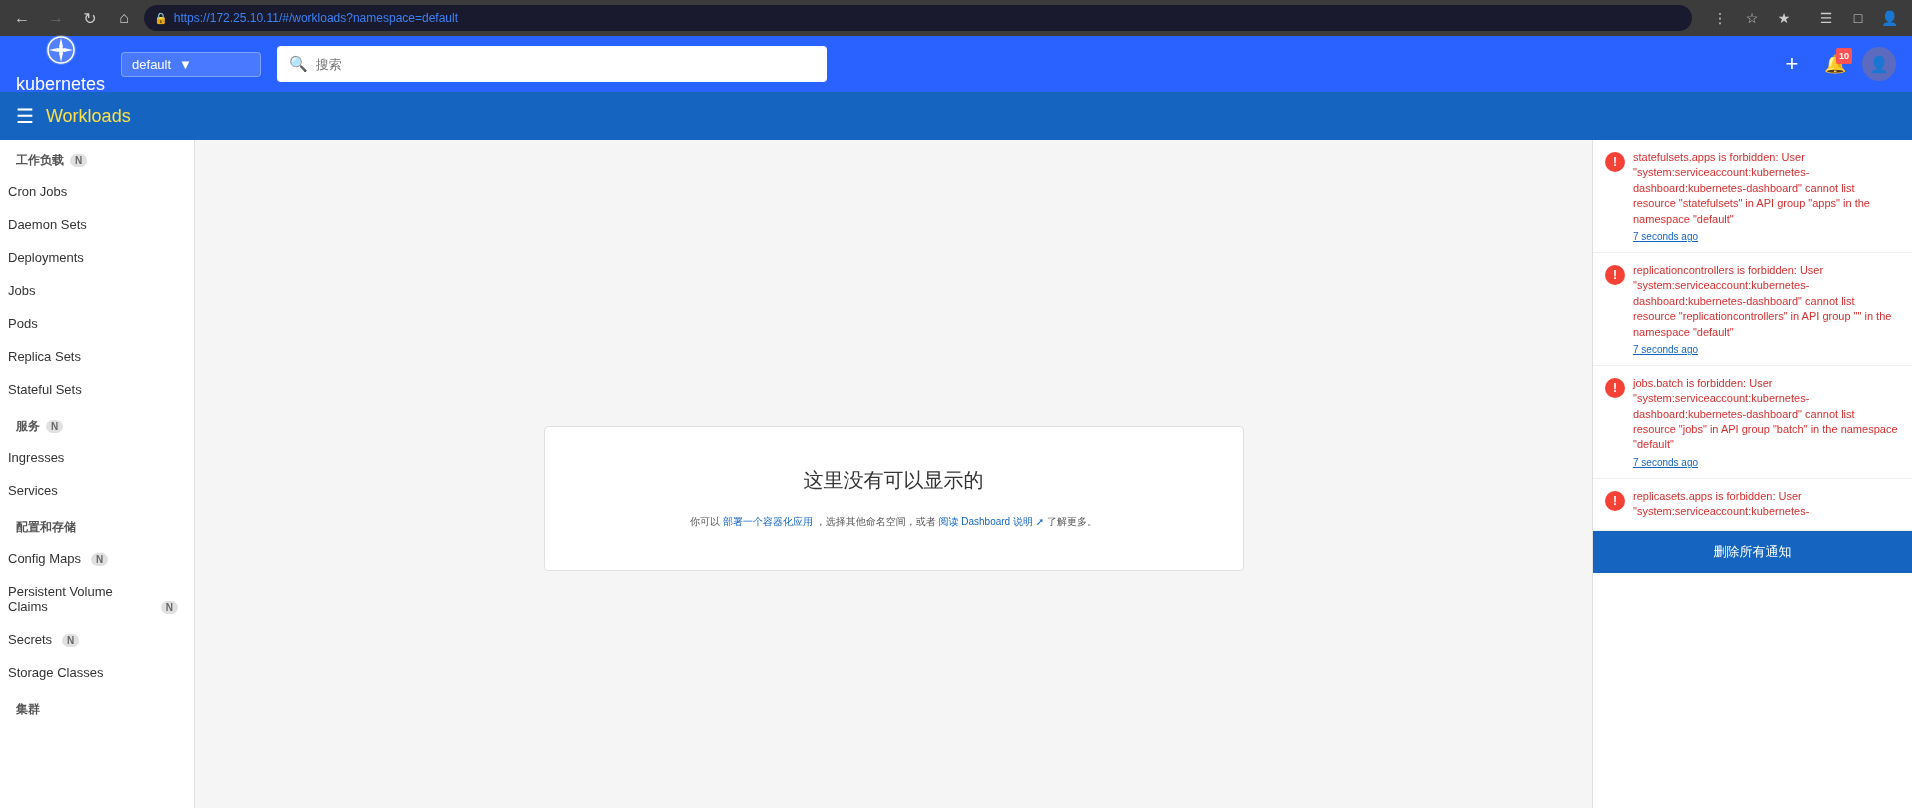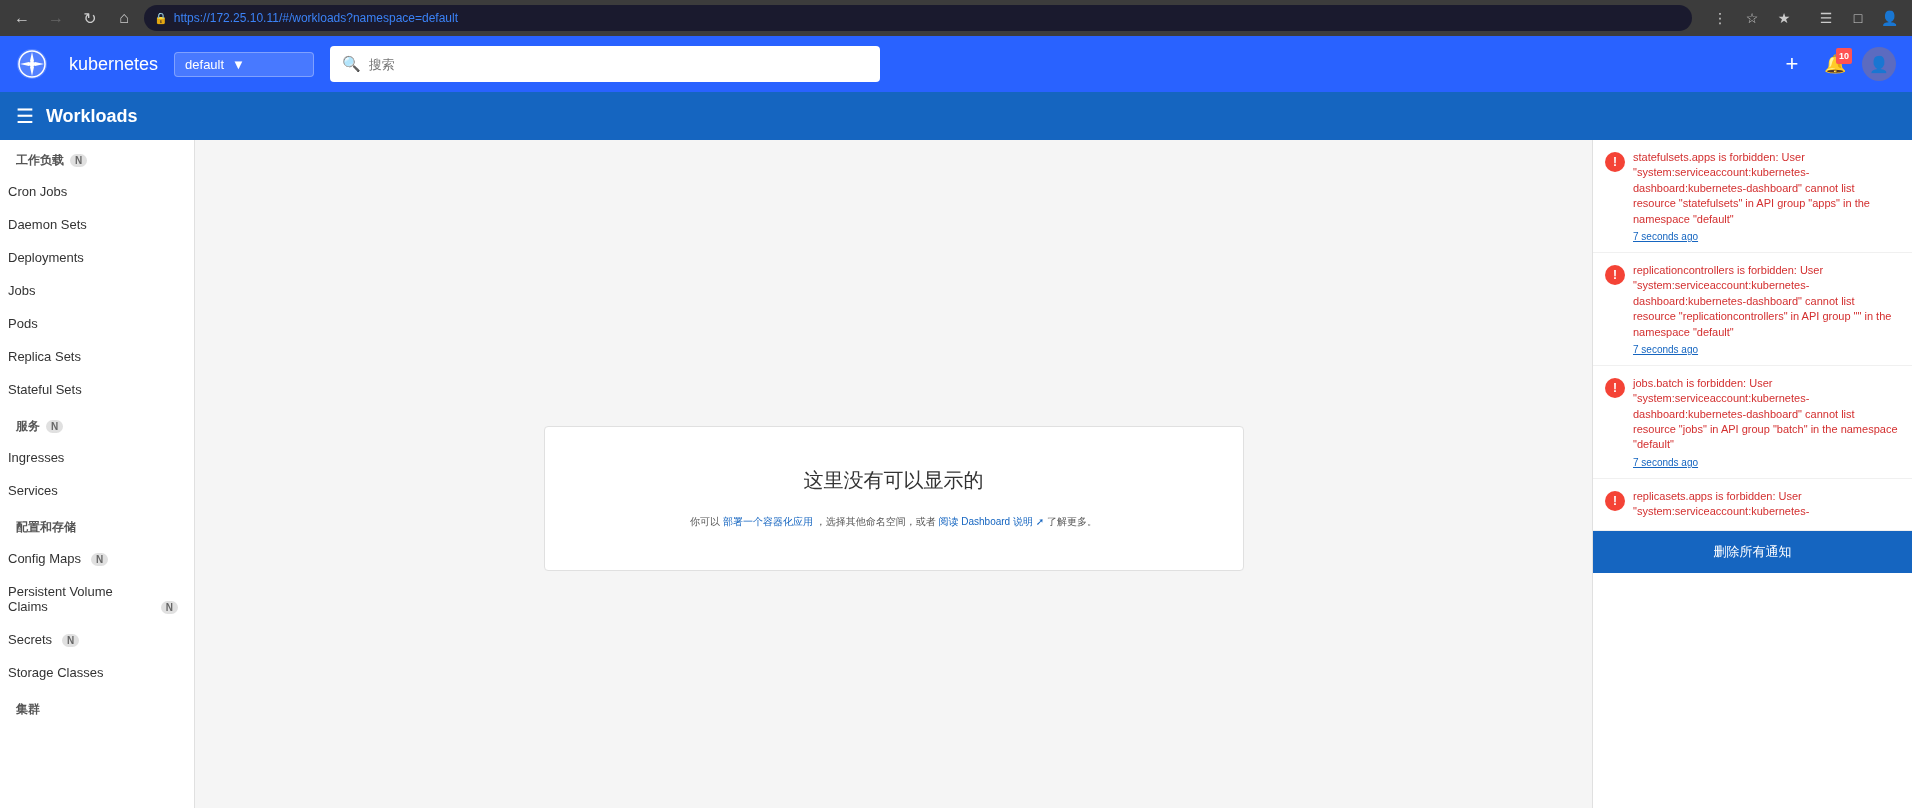--- a/index.html
+++ b/index.html
@@ -54,21 +54,21 @@
 
     
     .app-header {
       background: #2962ff;
       height: 56px;
       display: flex;
       align-items: center;
       padding: 0 16px;
       gap: 16px;
     }
-    .app-logo { display: flex; align-items: center; gap: 21px; color: white; font-size: 18px; font-weight: 500; }
+    .app-logo { display: flex; align-items: center; gap: 8px; color: white; font-size: 18px; font-weight: 500; flex-direction: column; }
     .app-logo svg { width: 32px; height: 32px; }
     .namespace-selector {
       background: rgba(255,255,255,0.15);
       border: 1px solid rgba(255,255,255,0.3);
       border-radius: 4px;
       color: white;
       padding: 4px 10px;
       font-size: 13px;
       cursor: pointer;
       display: flex; align-items: center; gap: 8px;
@@ -143,21 +143,21 @@
     .top-bar {
       background: #1565c0;
       height: 48px;
       display: flex;
       align-items: center;
       padding: 0 16px;
       gap: 12px;
       color: white;
     }
     .hamburger { font-size: 20px; cursor: pointer; color: white; background: none; border: none; }
-    .page-title { font-size: 18px; font-weight: 700; color: #ffffff; text-align: right; }
+    .page-title { font-size: 18px; font-weight: 400; color: #fde047; text-align: right; }
 
     
     .sidebar {
       width: 195px;
       background: white;
       border-right: 1px solid #e0e0e0;
       overflow-y: auto;
       flex-shrink: 0;
     }
     .sidebar-section-header {

